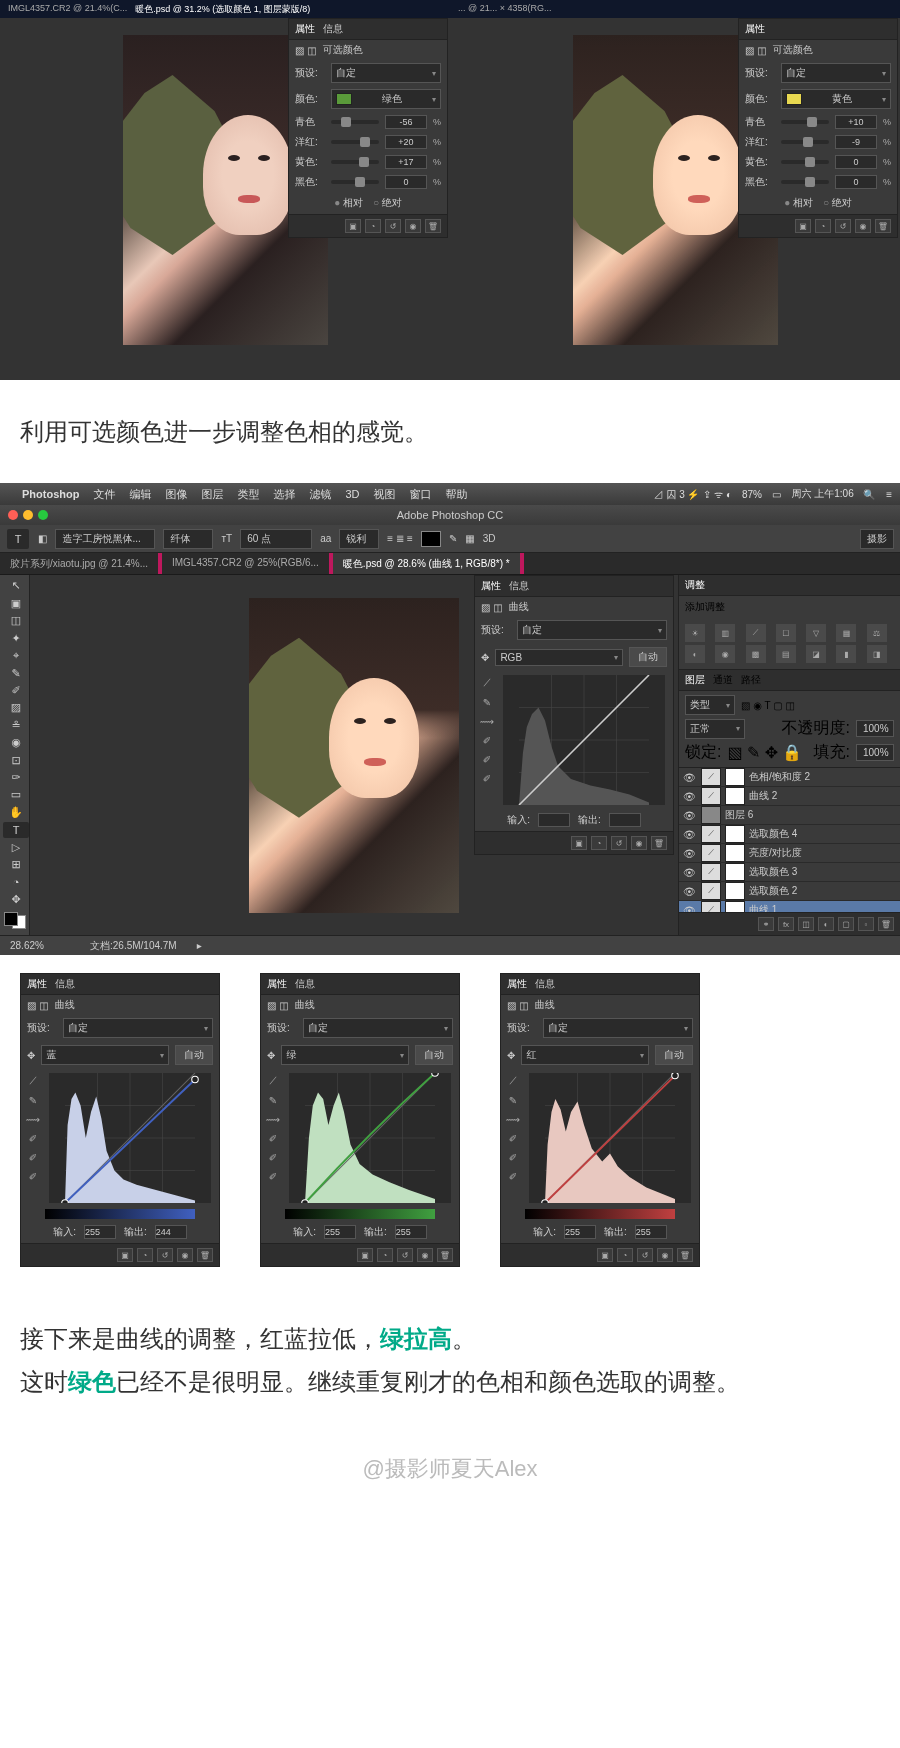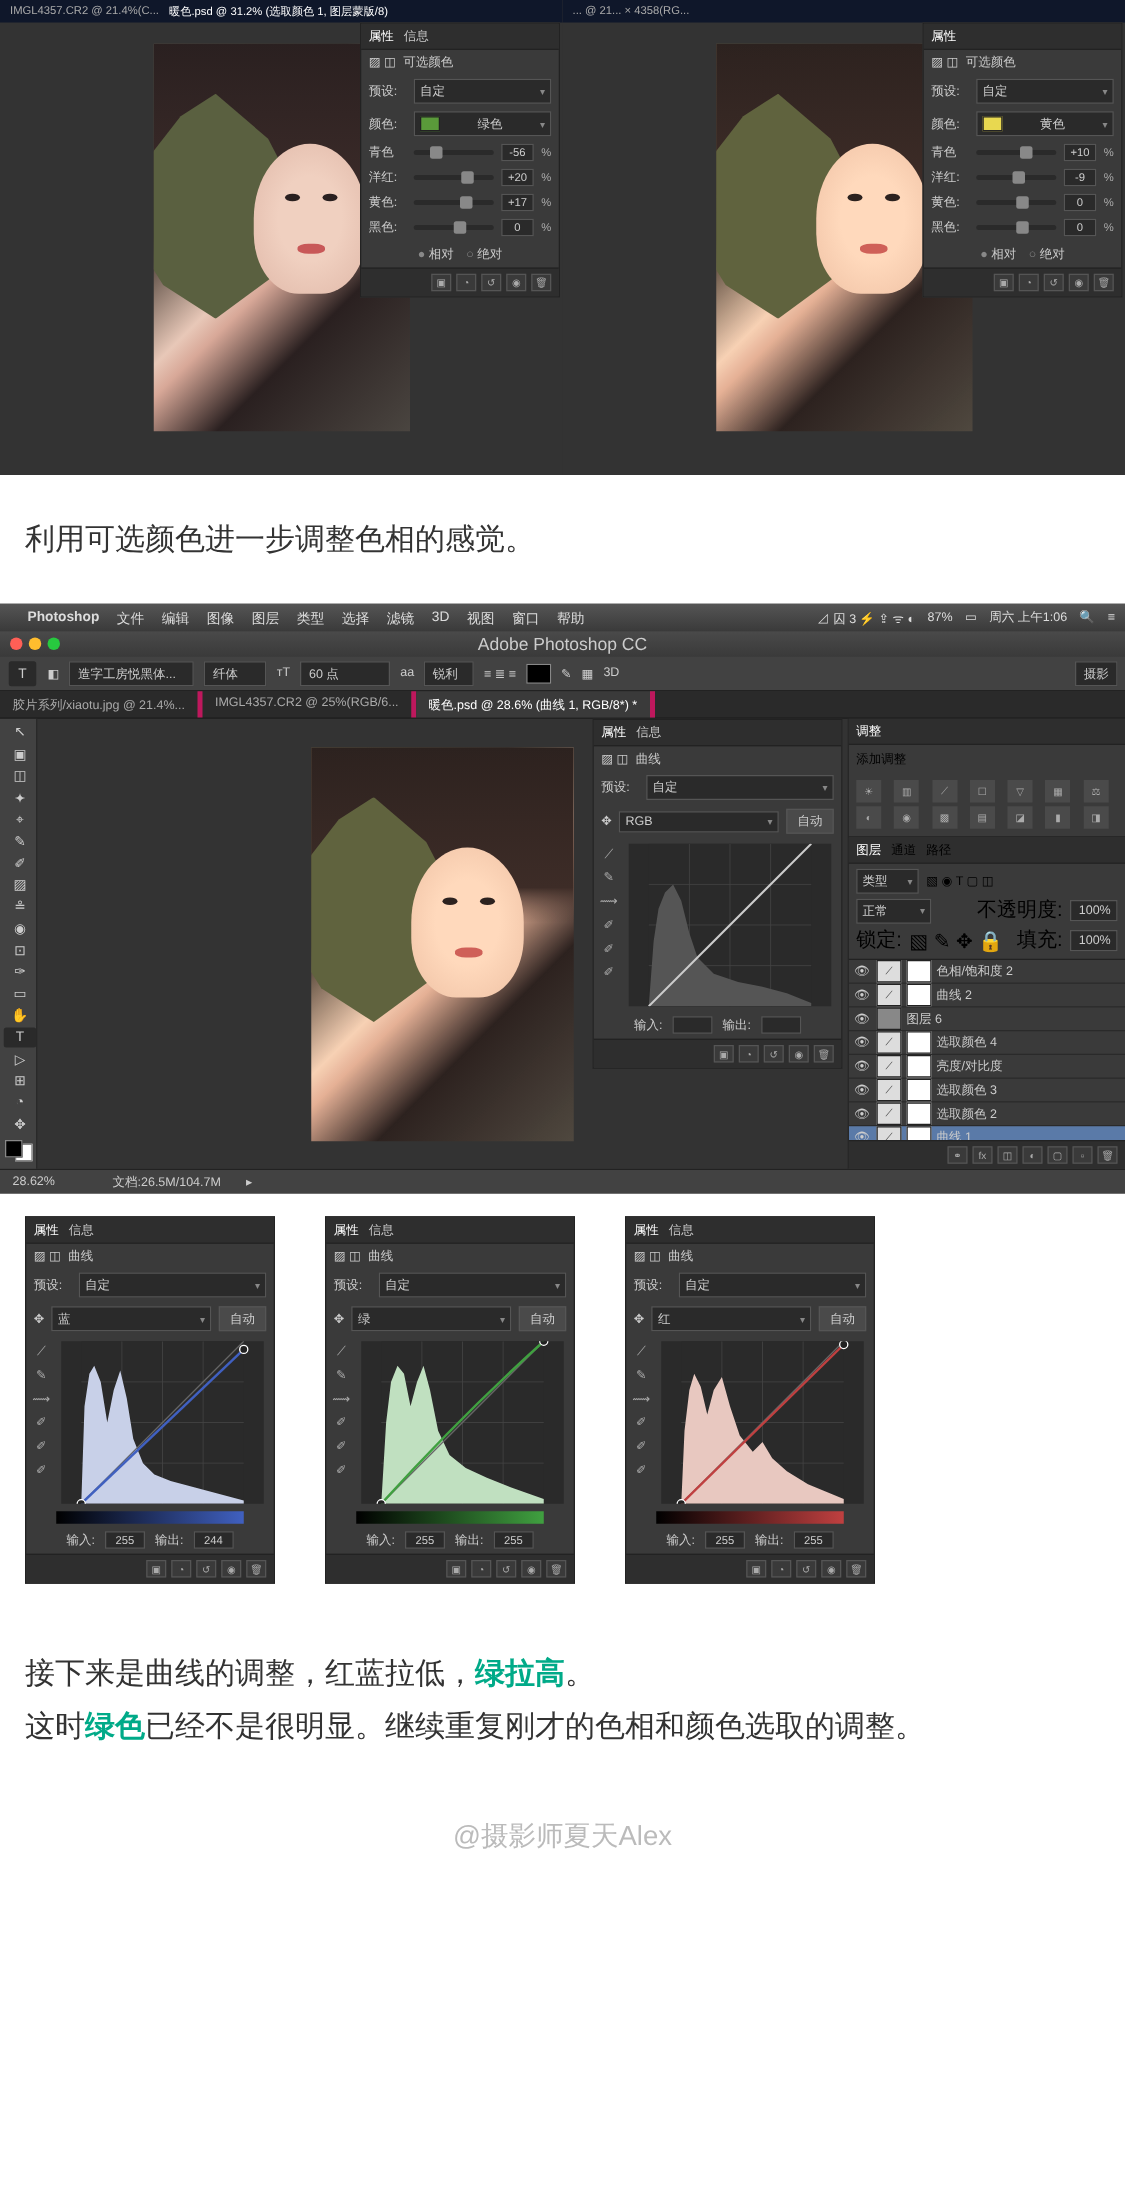--- a/index.html
+++ b/index.html
@@ -18,40 +18,40 @@
 .lips{position:absolute;top:80px;left:35px;width:22px;height:8px;background:#c85858;border-radius:40%}
 .hair{position:absolute;top:0;left:0;right:0;height:140px;background:linear-gradient(180deg,#2a2020 0%,#3a2a28 80%,transparent 100%)}
 .leaf{position:absolute;top:40px;left:-20px;width:140px;height:180px;background:#5a6040;clip-path:polygon(50% 0%,80% 20%,100% 50%,85% 80%,50% 100%,20% 85%,0% 60%,10% 30%,30% 10%)}
 .tab-strip{position:absolute;top:0;left:0;right:0;height:18px;background:#0f172a;font-size:9px;color:#aaa;padding:3px 8px;display:flex;gap:8px}
 .panel{position:absolute;background:#3a3a3a;border:1px solid #222;font-size:10px;color:#ccc}
 .panel-header{background:#2e2e2e;padding:3px 6px;display:flex;gap:8px;border-bottom:1px solid #222;font-size:10px}
 .panel-row{display:flex;align-items:center;padding:3px 6px;gap:6px}
 .panel-row label{width:30px;font-size:10px;color:#ccc}
 .panel-row .slider{flex:1;height:4px;background:#2a2a2a;position:relative;border-radius:2px}
 .panel-row .knob{position:absolute;top:-3px;width:10px;height:10px;background:#888;border-radius:2px}
-.panel-row input{width:26px;height:14px;background:#2a2a2a;border:1px solid #555;color:#ccc;font-size:9px;text-align:center}
+.panel-row input{width:42px;height:14px;background:#2a2a2a;border:1px solid #555;color:#ccc;font-size:9px;text-align:center}
 .panel-row .pct{font-size:9px;color:#aaa}
 .dropdown{background:#2a2a2a;border:1px solid #555;padding:2px 4px;font-size:10px;color:#ccc;display:flex;justify-content:space-between;align-items:center}
 .dropdown::after{content:"▾";font-size:8px;color:#888}
 .color-swatch{width:16px;height:12px;border:1px solid #222;display:inline-block}
 .radio-row{display:flex;gap:10px;padding:4px 6px;justify-content:center;font-size:10px}
 .radio-row span::before{content:"○ ";color:#888}
 .radio-row span.sel::before{content:"● "}
 .panel-footer{display:flex;justify-content:flex-end;gap:4px;padding:4px 6px;background:#2e2e2e;border-top:1px solid #222}
 .ico{width:16px;height:14px;background:#3a3a3a;border:1px solid #555;font-size:8px;color:#aaa;display:flex;align-items:center;justify-content:center}
 
 
 .ps-wrap{background:#2e2e2e;position:relative;width:100%;height:470px;margin:0}
 .mac-bar{height:22px;background:linear-gradient(#555,#3a3a3a);display:flex;align-items:center;padding:0 8px;font-size:11px;color:#ddd;gap:14px;position:relative}
 .apple{font-size:12px}
 .mac-right{position:absolute;right:8px;display:flex;gap:10px;font-size:10px;align-items:center}
 .traffic{display:flex;gap:5px;padding:4px 8px}
 .traffic span{width:10px;height:10px;border-radius:50%;display:inline-block}
 .tr-r{background:#ff5f56}.tr-y{background:#ffbd2e}.tr-g{background:#27c93f}
-.title-bar{height:20px;background:linear-gradient(#4a4a4a,#3a3a3a);display:flex;align-items:center;justify-content:center;font-size:14px;color:#ccc;position:relative}
+.title-bar{height:20px;background:linear-gradient(#4a4a4a,#3a3a3a);display:flex;align-items:center;justify-content:center;font-size:11px;color:#ccc;position:relative}
 .title-bar .traffic{position:absolute;left:0}
 .opt-bar{height:28px;background:#424242;border-bottom:1px solid #222;display:flex;align-items:center;padding:0 6px;gap:8px;font-size:10px;color:#ccc}
 .opt-field{background:#2a2a2a;border:1px solid #555;padding:2px 6px;font-size:10px;color:#ccc}
 .doc-tabs{height:22px;background:#2a2a2a;display:flex;font-size:10px;color:#aaa;border-bottom:1px solid #1a1a1a}
 .doc-tab{padding:4px 10px;border-right:4px solid #be185d}
 .doc-tab.active{background:#3a3a3a;color:#fff}
 .workspace{display:flex;height:360px;position:relative}
 .toolbar{width:30px;background:#424242;border-right:1px solid #222;display:flex;flex-direction:column;padding:2px}
 .tool{width:26px;height:20px;margin:1px;display:flex;align-items:center;justify-content:center;font-size:11px;color:#ccc;border-radius:2px}
 .tool.sel{background:#2a2a2a}
@@ -64,21 +64,21 @@
 .status .zoom{width:60px}
 
 
 .curves-panel{background:#3a3a3a;border:1px solid #222;width:200px;font-size:10px;color:#ccc;position:relative}
 .curves-body{display:flex;padding:4px}
 .curves-tools{width:20px;display:flex;flex-direction:column;gap:3px}
 .ct{width:16px;height:16px;font-size:10px;color:#aaa;display:flex;align-items:center;justify-content:center}
 .curves-graph{flex:1;height:130px;background:#2a2a2a;position:relative;margin:0 4px}
 .curves-graph svg{width:100%;height:100%}
 .curves-io{display:flex;justify-content:center;gap:8px;padding:4px;font-size:10px}
-.curves-io input{width:32px;height:14px;background:#2a2a2a;border:1px solid #555;color:#ccc;font-size:9px;text-align:center}
+.curves-io input{width:32px;height:14px;background:#2a2a2a;border:1px solid #555;color:#ccc;font-size:9px;text-align:left}
 .auto-btn{background:#4a4a4a;border:1px solid #555;padding:2px 8px;font-size:10px;color:#ccc}
 .channel-row{display:flex;align-items:center;padding:4px 6px;gap:6px}
 .channel-dd{flex:1;background:#2a2a2a;border:1px solid #555;padding:2px 4px;font-size:10px}
 
 
 .layers{flex:1;display:flex;flex-direction:column;font-size:10px;color:#ccc}
 .layers-opts{padding:4px 6px;display:flex;flex-direction:column;gap:3px;border-bottom:1px solid #222}
 .layers-opts .r{display:flex;gap:6px;align-items:center}
 .layers-list{flex:1;overflow:auto}
 .layer{display:flex;align-items:center;height:24px;border-bottom:1px solid #2a2a2a;padding:0 4px;gap:4px}

